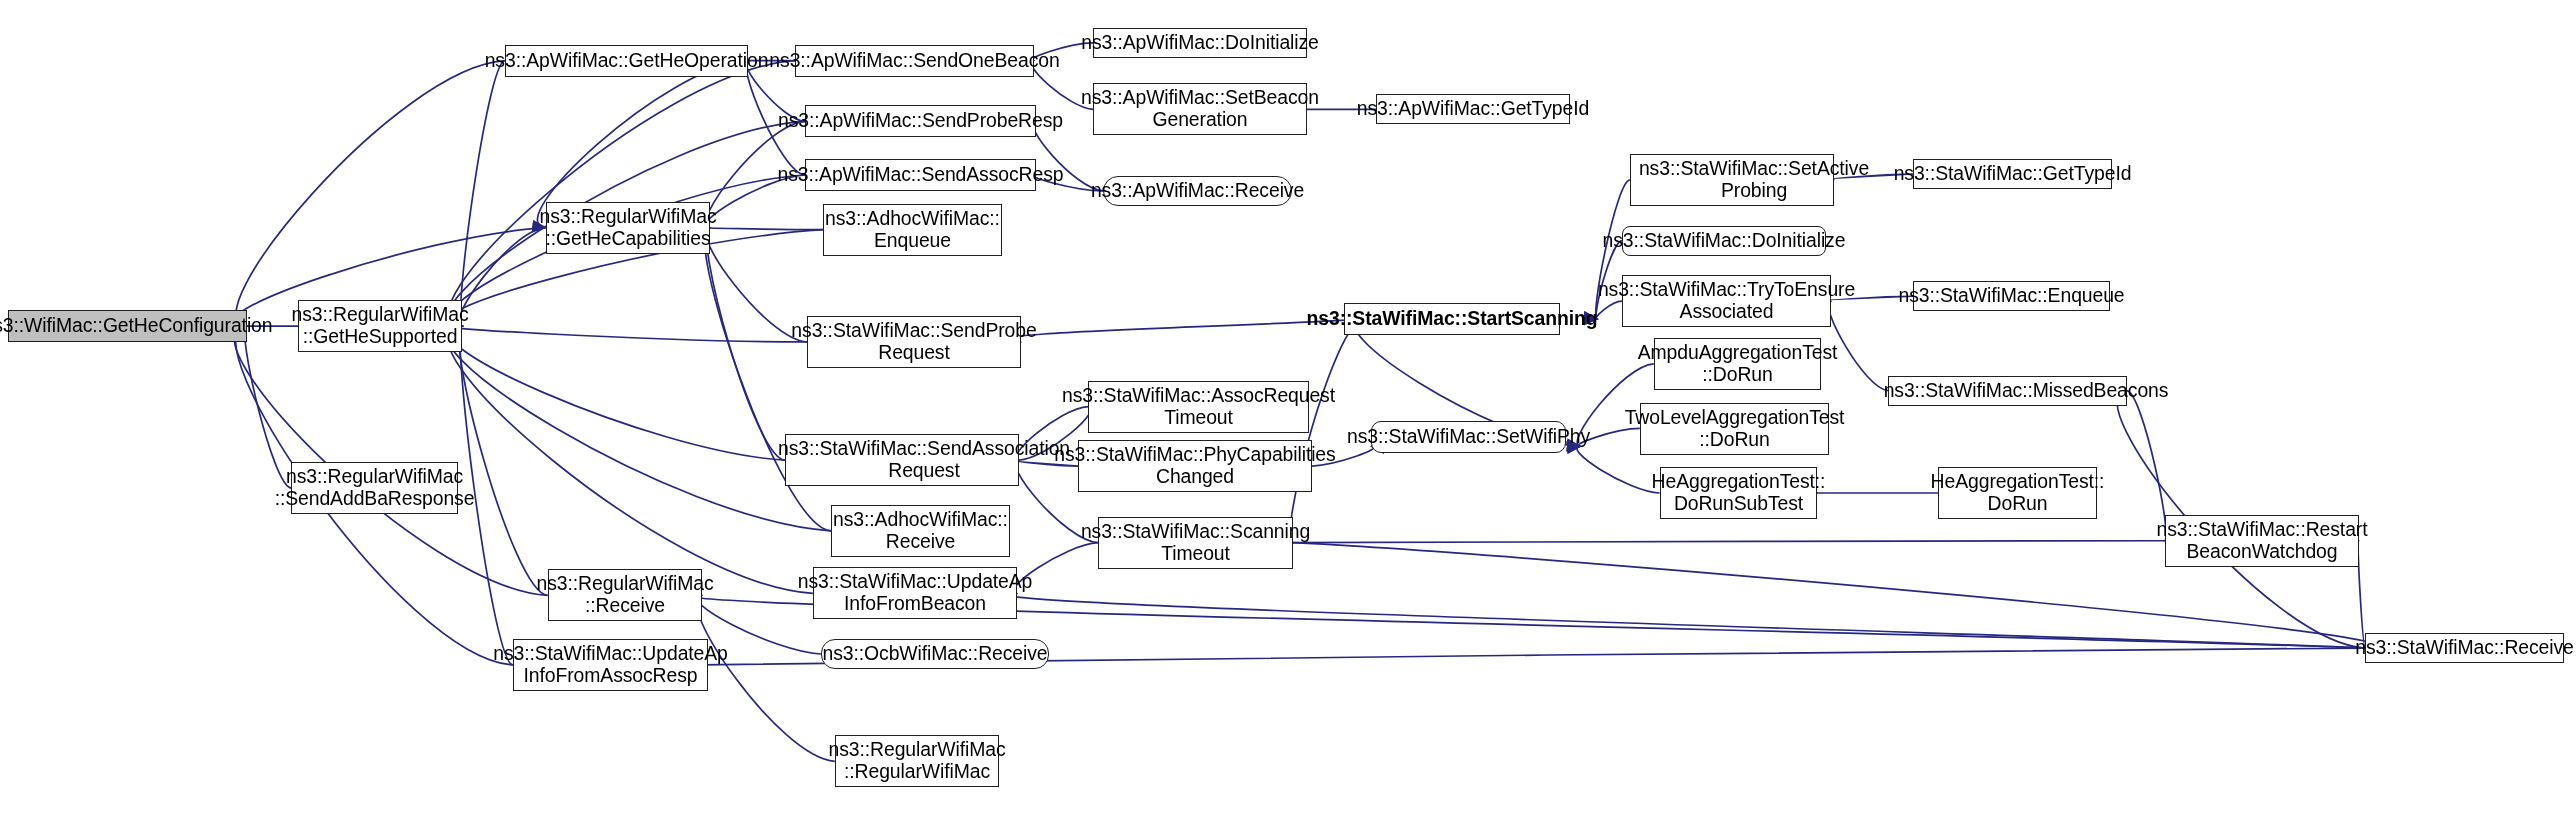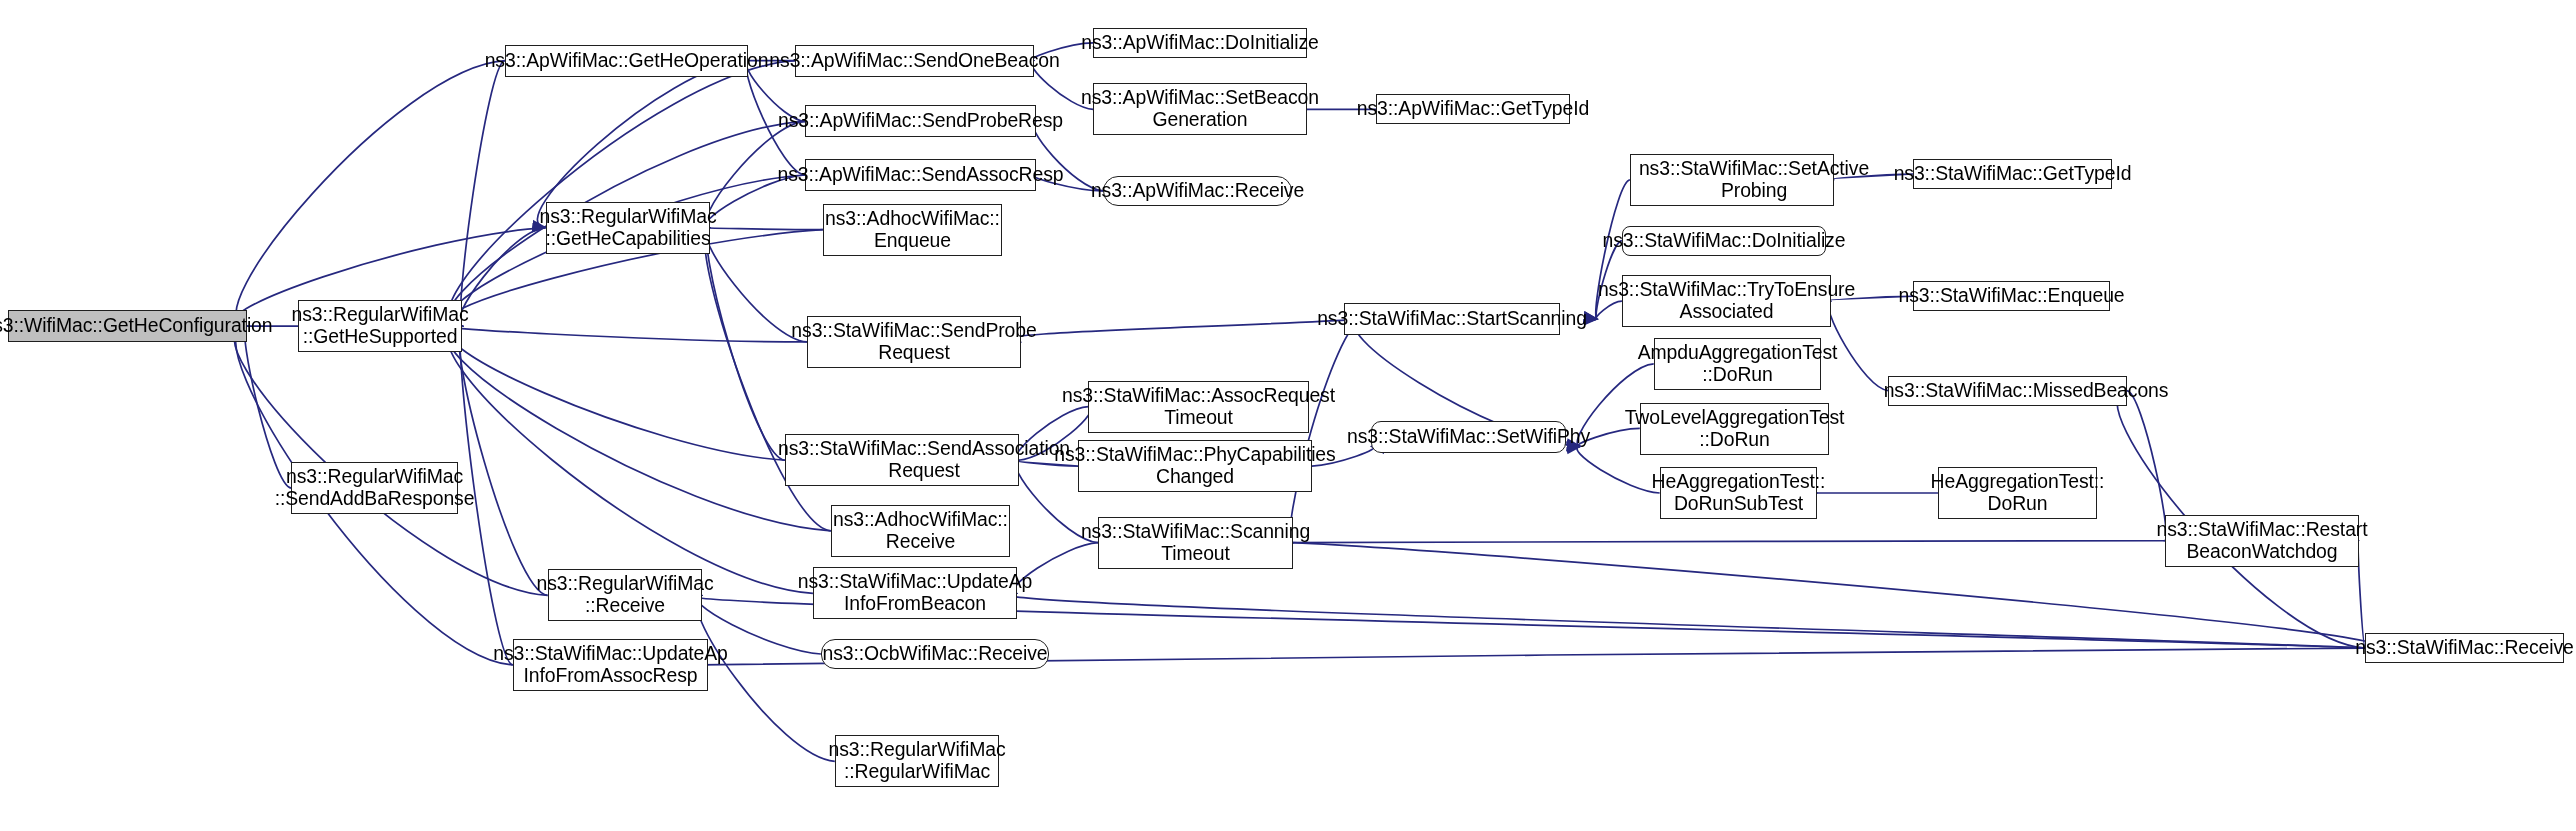--- a/index.html
+++ b/index.html
@@ -157,21 +157,21 @@
       <div class="node" style="left: 1093px; top: 83px; width: 214px; height: 52px;"><span class="lbl">ns3::ApWifiMac::SetBeacon
 Generation</span></div>
       <div class="node" style="left: 1376px; top: 94px; width: 194px; height: 30px;"><span class="lbl">ns3::ApWifiMac::GetTypeId</span></div>
       <div class="node" style="left: 1103px; top: 176px; width: 189px; height: 30px; border-radius: 15px;"><span class="lbl">ns3::ApWifiMac::Receive</span></div>
       <div class="node" style="left: 1088px; top: 381px; width: 221px; height: 52px;"><span class="lbl">ns3::StaWifiMac::AssocRequest
 Timeout</span></div>
       <div class="node" style="left: 1078px; top: 440px; width: 234px; height: 52px;"><span class="lbl">ns3::StaWifiMac::PhyCapabilities
 Changed</span></div>
       <div class="node" style="left: 1098px; top: 517px; width: 195px; height: 52px;"><span class="lbl">ns3::StaWifiMac::Scanning
 Timeout</span></div>
-      <div class="node" style="left: 1344px; top: 303px; width: 216px; height: 32px;"><span class="lbl">ns3::StaWifiMac::StartScanning</span></div>
+      <div class="node" style="left: 1344px; top: 303px; width: 216px; height: 32px; font-weight: bold;"><span class="lbl">ns3::StaWifiMac::StartScanning</span></div>
       <div class="node" style="left: 1371px; top: 421px; width: 195px; height: 32px; border-radius: 10px;"><span class="lbl">ns3::StaWifiMac::SetWifiPhy</span></div>
       <div class="node" style="left: 1630px; top: 154px; width: 204px; height: 52px; padding-left: 48px;"><span class="lbl">ns3::StaWifiMac::SetActive
 Probing</span></div>
       <div class="node" style="left: 1622px; top: 226px; width: 204px; height: 30px; border-radius: 8px;"><span class="lbl">ns3::StaWifiMac::DoInitialize</span></div>
       <div class="node" style="left: 1622px; top: 275px; width: 209px; height: 52px;"><span class="lbl">ns3::StaWifiMac::TryToEnsure
 Associated</span></div>
       <div class="node" style="left: 1654px; top: 338px; width: 167px; height: 52px;"><span class="lbl">AmpduAggregationTest
 ::DoRun</span></div>
       <div class="node" style="left: 1640px; top: 403px; width: 189px; height: 52px;"><span class="lbl">TwoLevelAggregationTest
 ::DoRun</span></div>

